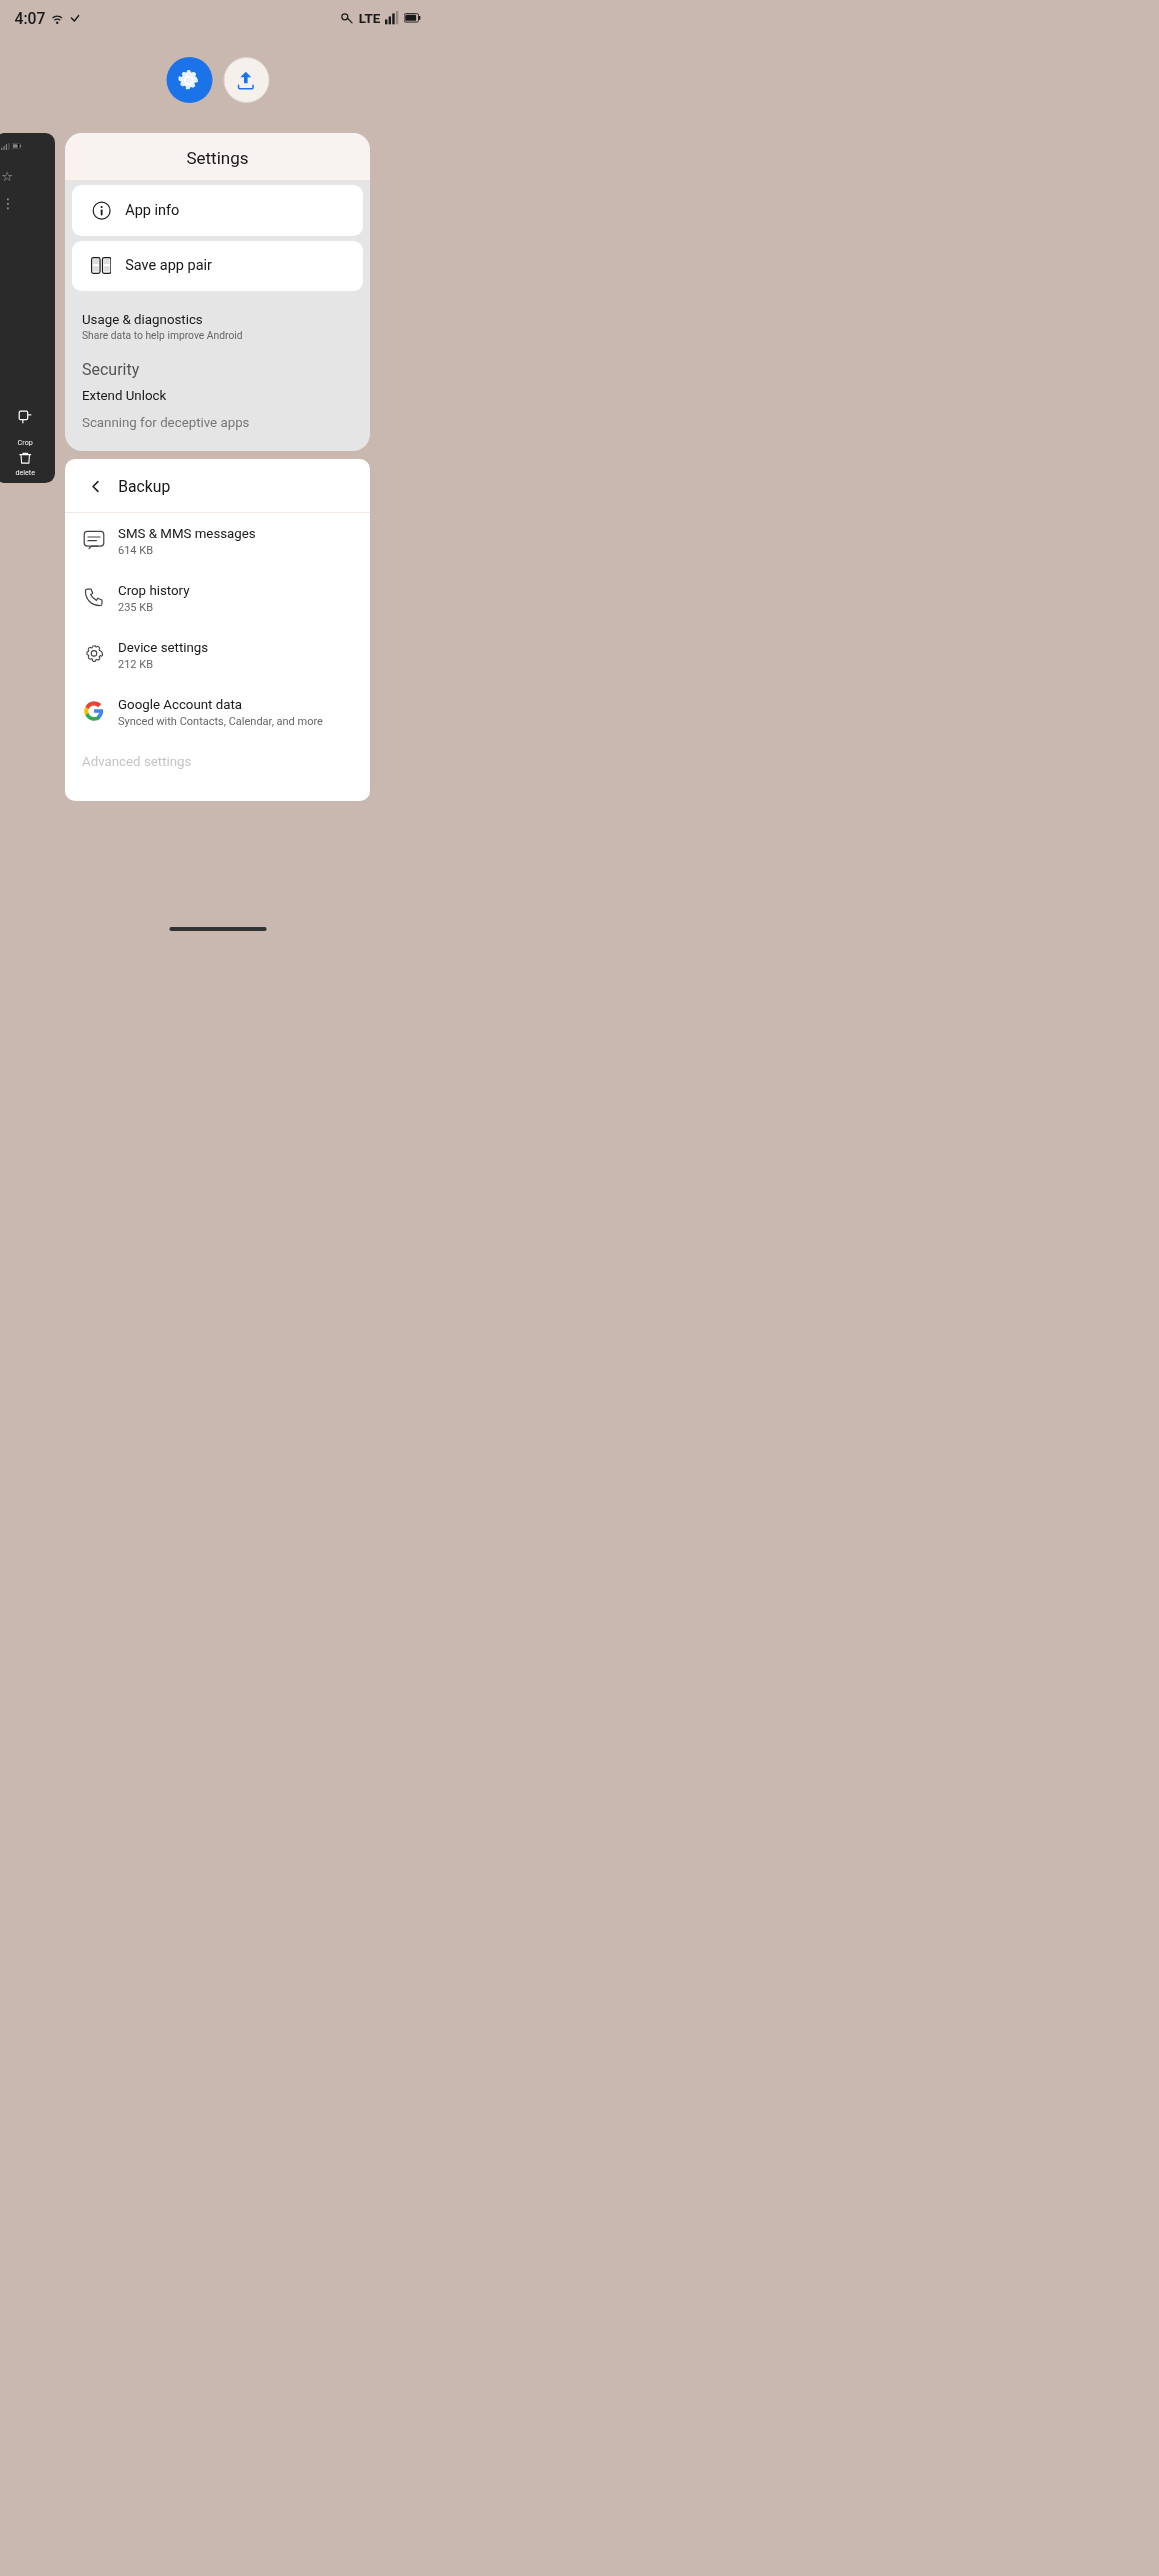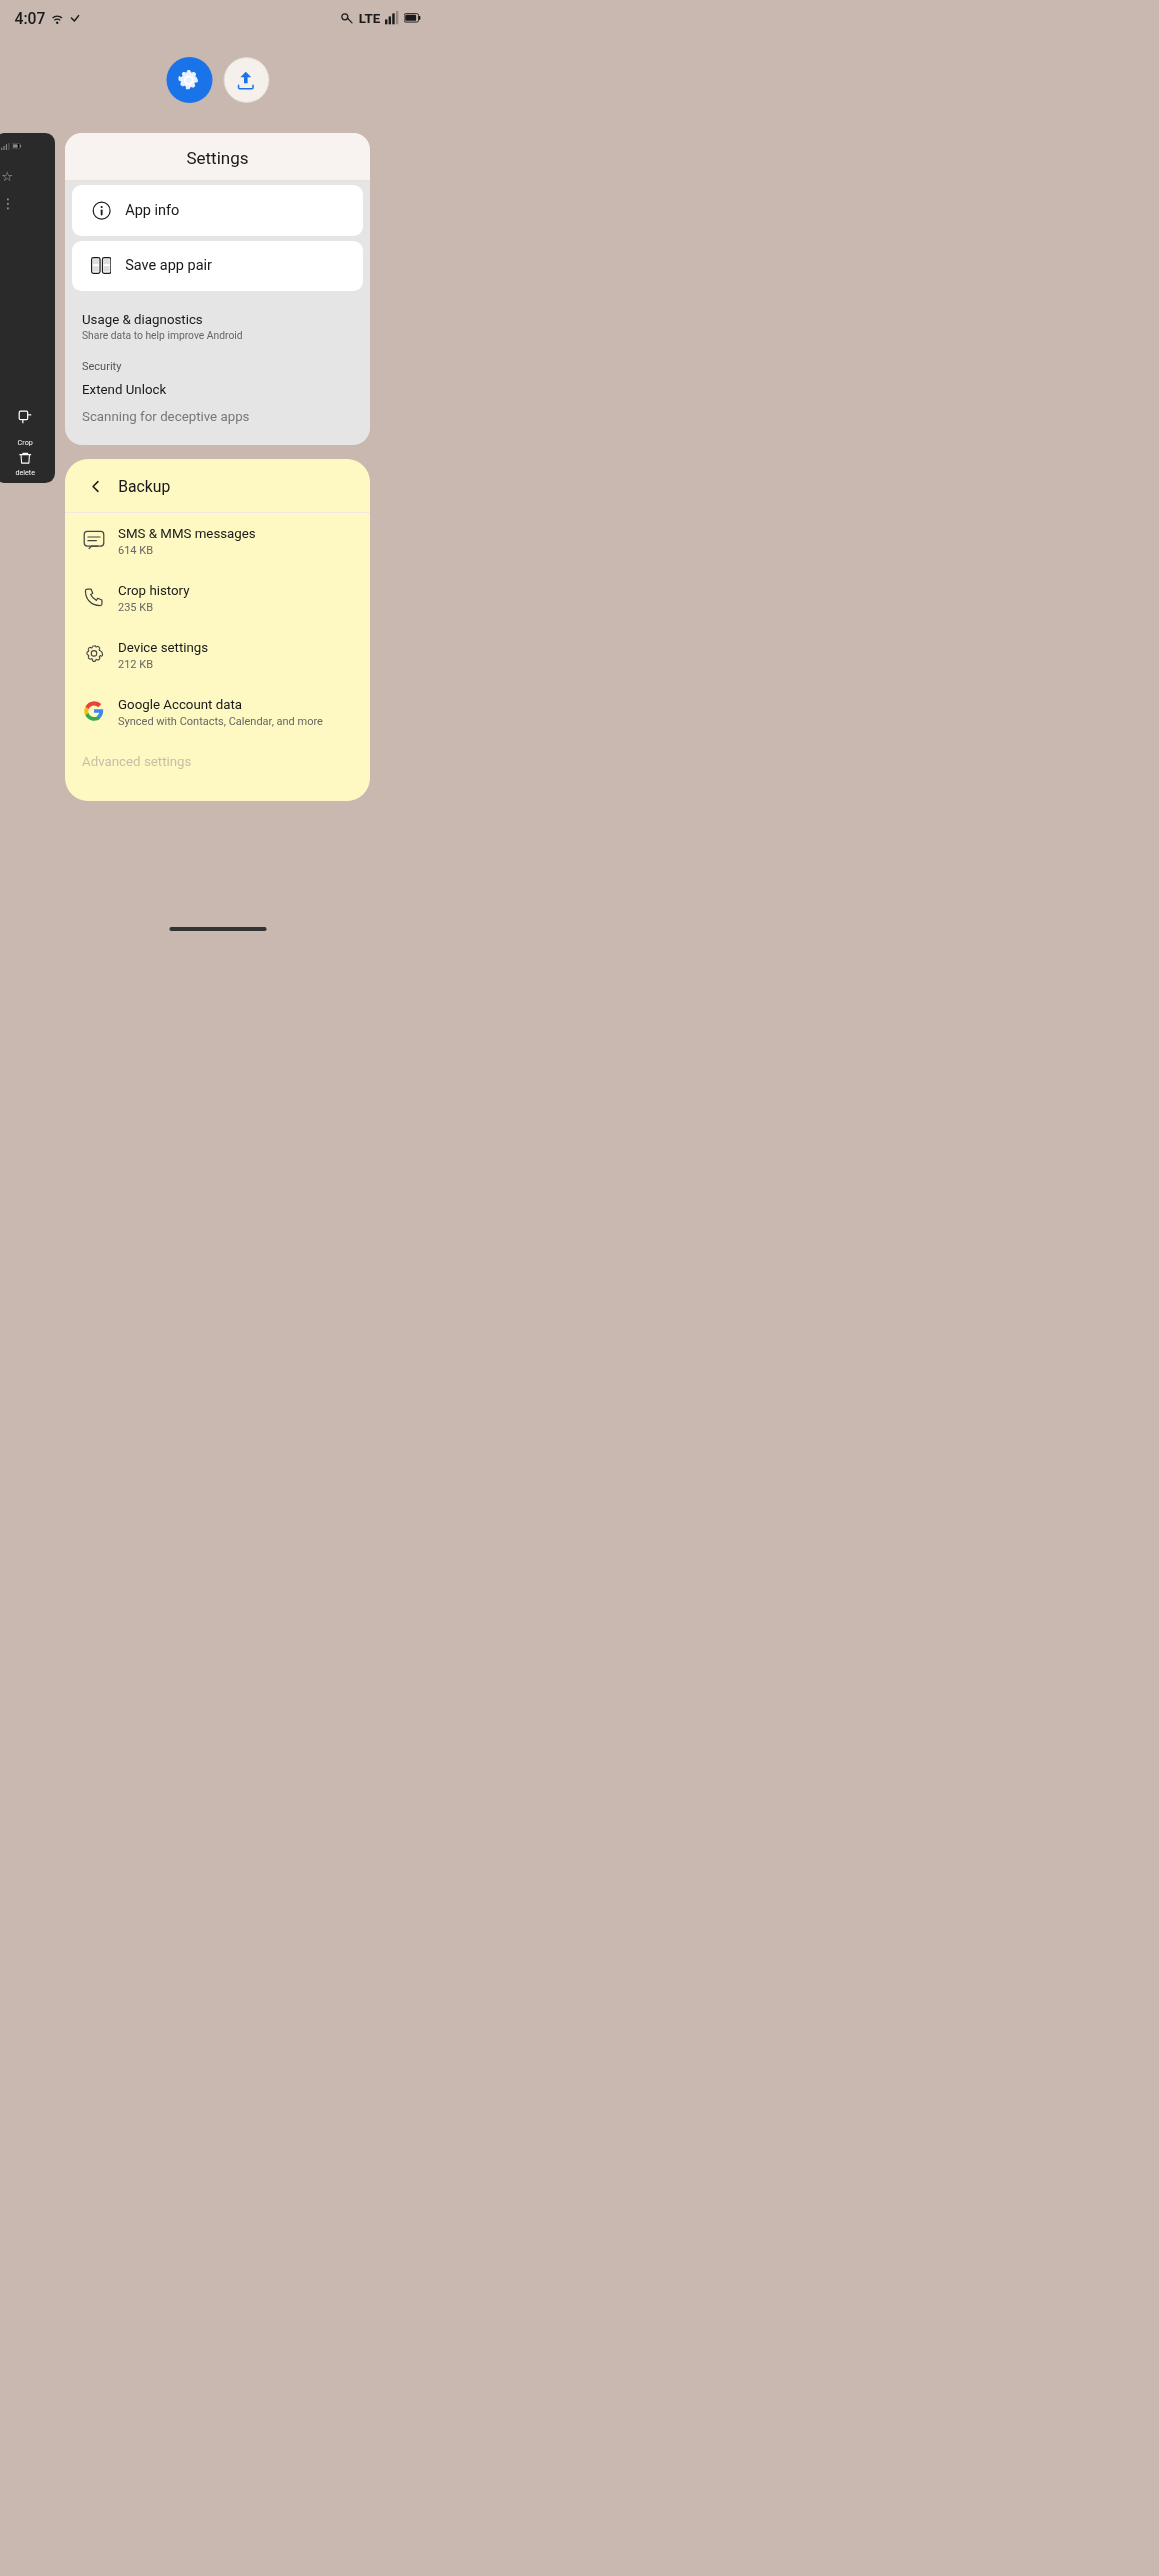--- a/index.html
+++ b/index.html
@@ -160,21 +160,21 @@
       font-size: 14.5px;
       font-weight: 400;
       color: #1a1a1a;
     }
 
     .settings-section {
       padding: 9.7px 17px 2.4px 17px;
     }
 
     .settings-section-header {
-      font-size: 11px;
+      font-size: 16px;
       color: #555;
       margin-bottom: 3.6px;
     }
 
     .settings-item {
       padding: 6px 0;
     }
 
     .settings-item-title {
       font-size: 13.3px;
@@ -186,22 +186,22 @@
       color: #666;
       margin-top: 1.8px;
     }
 
     
     .backup-card {
       position: absolute;
       top: 459px;
       left: 65px;
       right: 65px;
-      background-color: #fef9c3;
-      border-radius: 23px;
+      background-color: #ffffff;
+      border-radius: 10px;
       z-index: 7;
       overflow: hidden;
       padding-bottom: 18px;
     }
 
     .backup-header {
       display: flex;
       align-items: center;
       gap: 9.7px;
       padding: 14.5px 17px 12px 17px;

